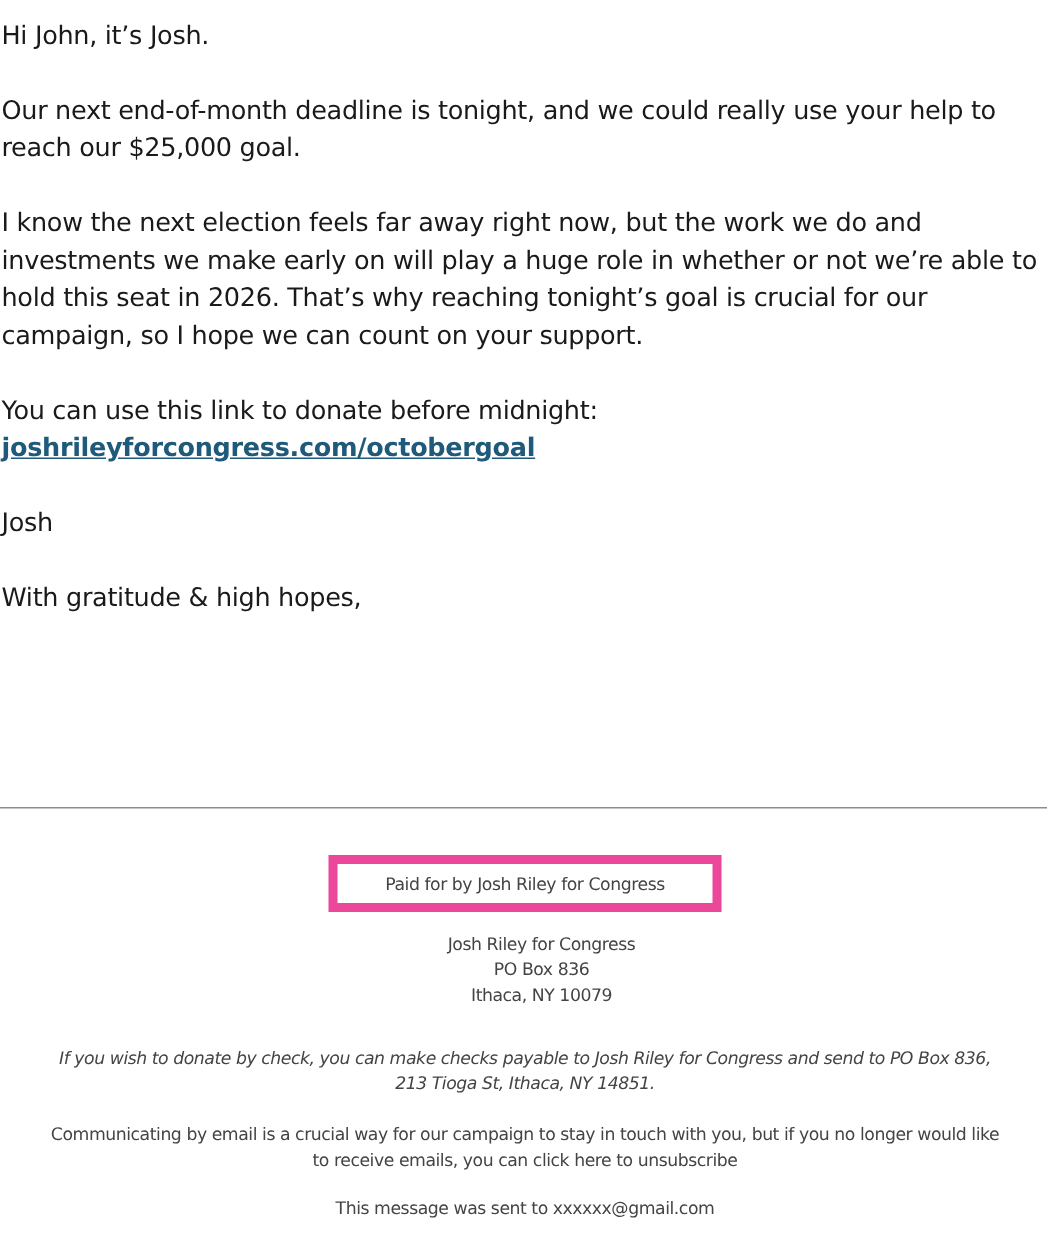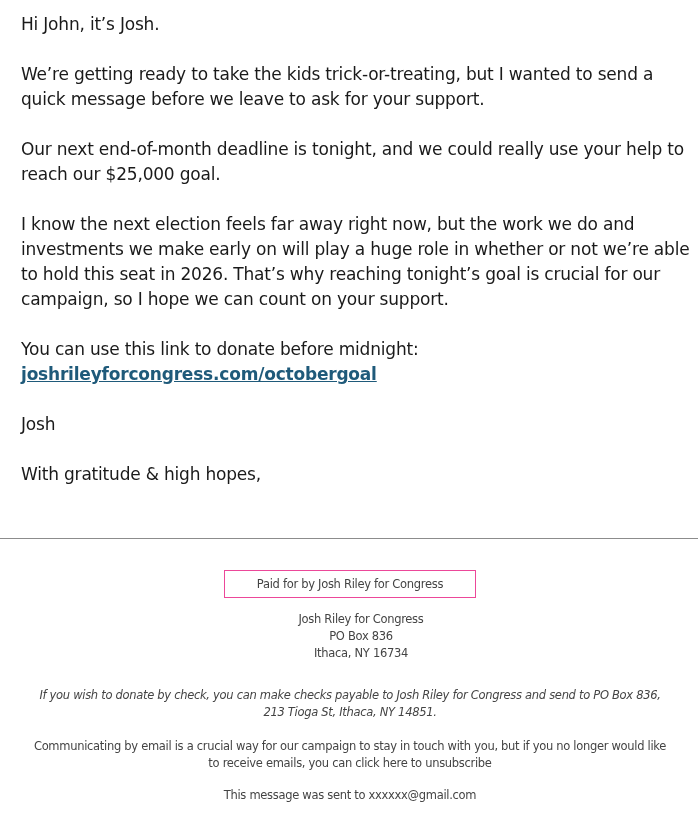--- a/index.html
+++ b/index.html
@@ -5,21 +5,21 @@
   html, body { margin: 0; padding: 0; background: #ffffff; }
   body { width: 700px; height: 835px; overflow: hidden; position: relative; }
   .body-text {
     font-family: "DejaVu Sans", sans-serif;
     font-size: 17px;
     line-height: 25px;
     color: #1a1a1a;
     padding: 0 0 0 1px;
     letter-spacing: -0.2px;
   }
-  .body-text p { margin: 0 0 25px 0; padding-left: 20px; }
+  .body-text p { margin: 0 0 25px 0; }
   .body-text p.greet { margin-top: 12px; }
   .link {
     color: #1f5a7a;
     font-weight: bold;
   }
   .divider {
     position: absolute;
     left: 0; top: 538px;
     width: 698px; height: 0;
     border-top: 1px solid #8c8c8c;
@@ -32,50 +32,49 @@
     font-size: 11.5px;
     color: #444444;
     text-align: center;
     letter-spacing: -0.3px;
   }
   .paid-box {
     display: inline-block;
     width: 250px;
     height: 26px;
     line-height: 26px;
-    border: 1px solid #ec4899;
+    border: 6px solid #ec4899;
     margin: 0 auto;
   }
   .address { margin-top: 13px; line-height: 17px; padding-left: 22px; }
   .footer p { margin: 0; line-height: 17px; }
   .check-note { margin-top: 25px !important; font-style: italic; }
   .email-note { margin-top: 17px !important; }
   .sent-note { margin-top: 15px !important; }
 </style>
 </head>
 <body>
 
 <div class="body-text">
   <p class="greet">Hi John, it’s Josh.</p>
-  <p>We’re getting ready to take the kids trick-or-treating, but I wanted to send a quick message before we leave to ask for your support.</p>
   <p>Our next end-of-month deadline is tonight, and we could really use your help to reach our $25,000 goal.</p>
   <p>I know the next election feels far away right now, but the work we do and investments we make early on will play a huge role in whether or not we’re able to hold this seat in 2026. That’s why reaching tonight’s goal is crucial for our campaign, so I hope we can count on your support.</p>
   <p>
     <span>You can use this link to donate before midnight:</span><br>
     <a class="link" href="#">joshrileyforcongress.com/octobergoal</a>
   </p>
   <p>Josh</p>
   <p>With gratitude &amp; high hopes,</p>
 </div>
 
 <div class="divider"></div>
 
 <div class="footer">
   <div class="paid-box">Paid for by Josh Riley for Congress</div>
   <div class="address">
     <p>Josh Riley for Congress</p>
     <p>PO Box 836</p>
-    <p>Ithaca, NY 16734</p>
+    <p>Ithaca, NY 10079</p>
   </div>
   <p class="check-note" style="padding: 0 30px;">If you wish to donate by check, you can make checks payable to Josh Riley for Congress and send to PO Box 836, 213 Tioga St, Ithaca, NY 14851.</p>
   <p class="email-note" style="padding: 0 30px;">Communicating by email is a crucial way for our campaign to stay in touch with you, but if you no longer would like to receive emails, you can click here to unsubscribe</p>
   <p class="sent-note">This message was sent to xxxxxx@gmail.com</p>
 </div>
 
 </body></html>

